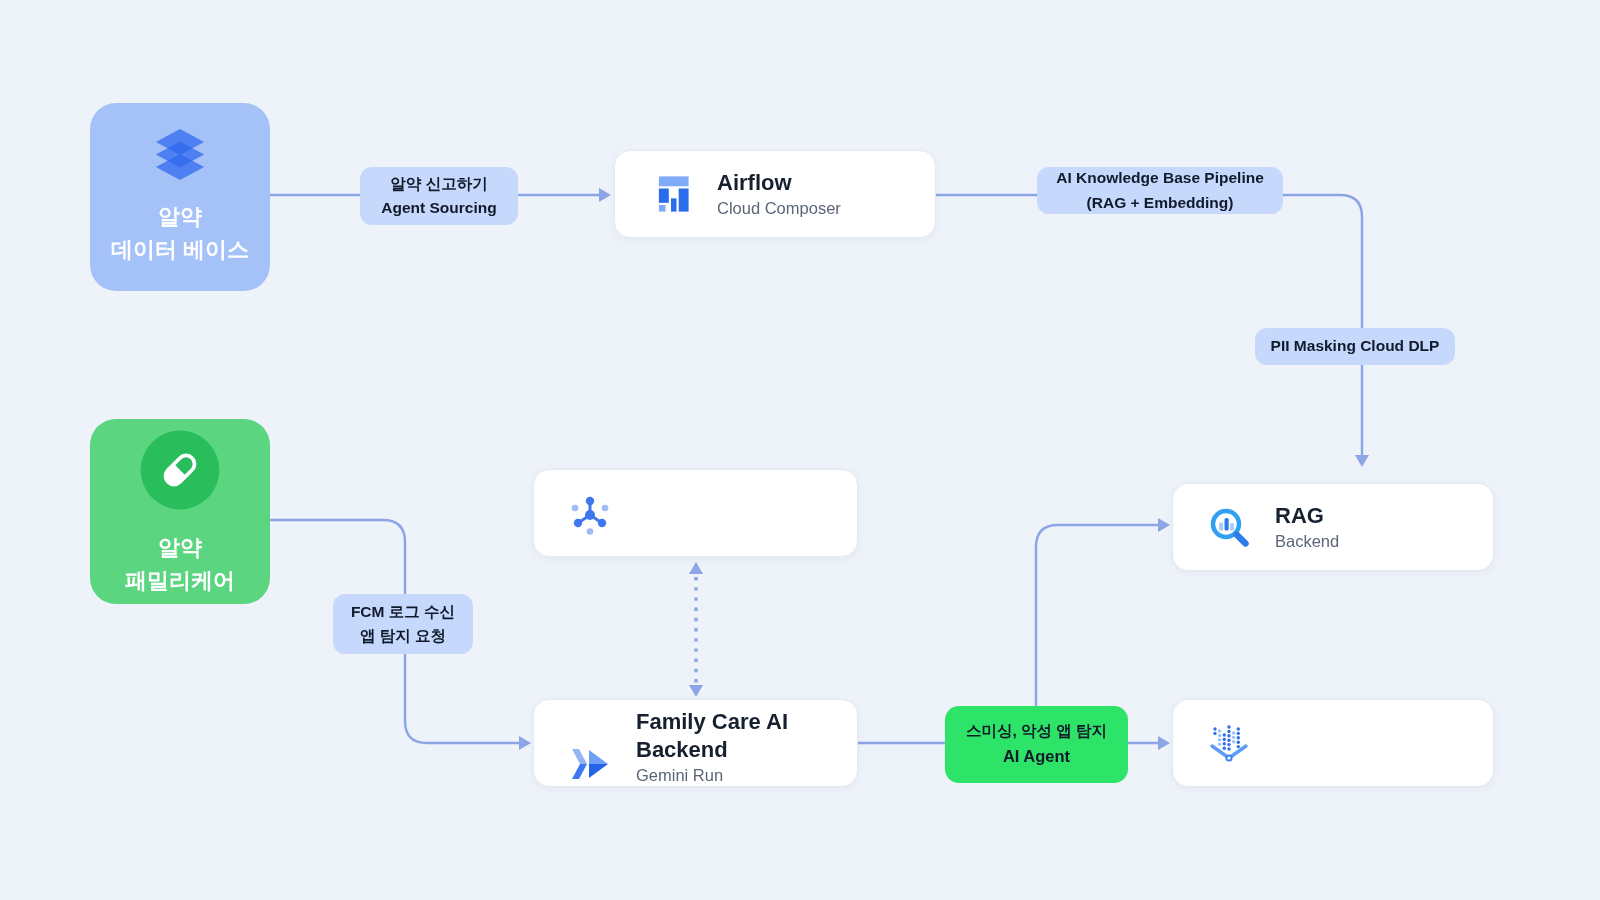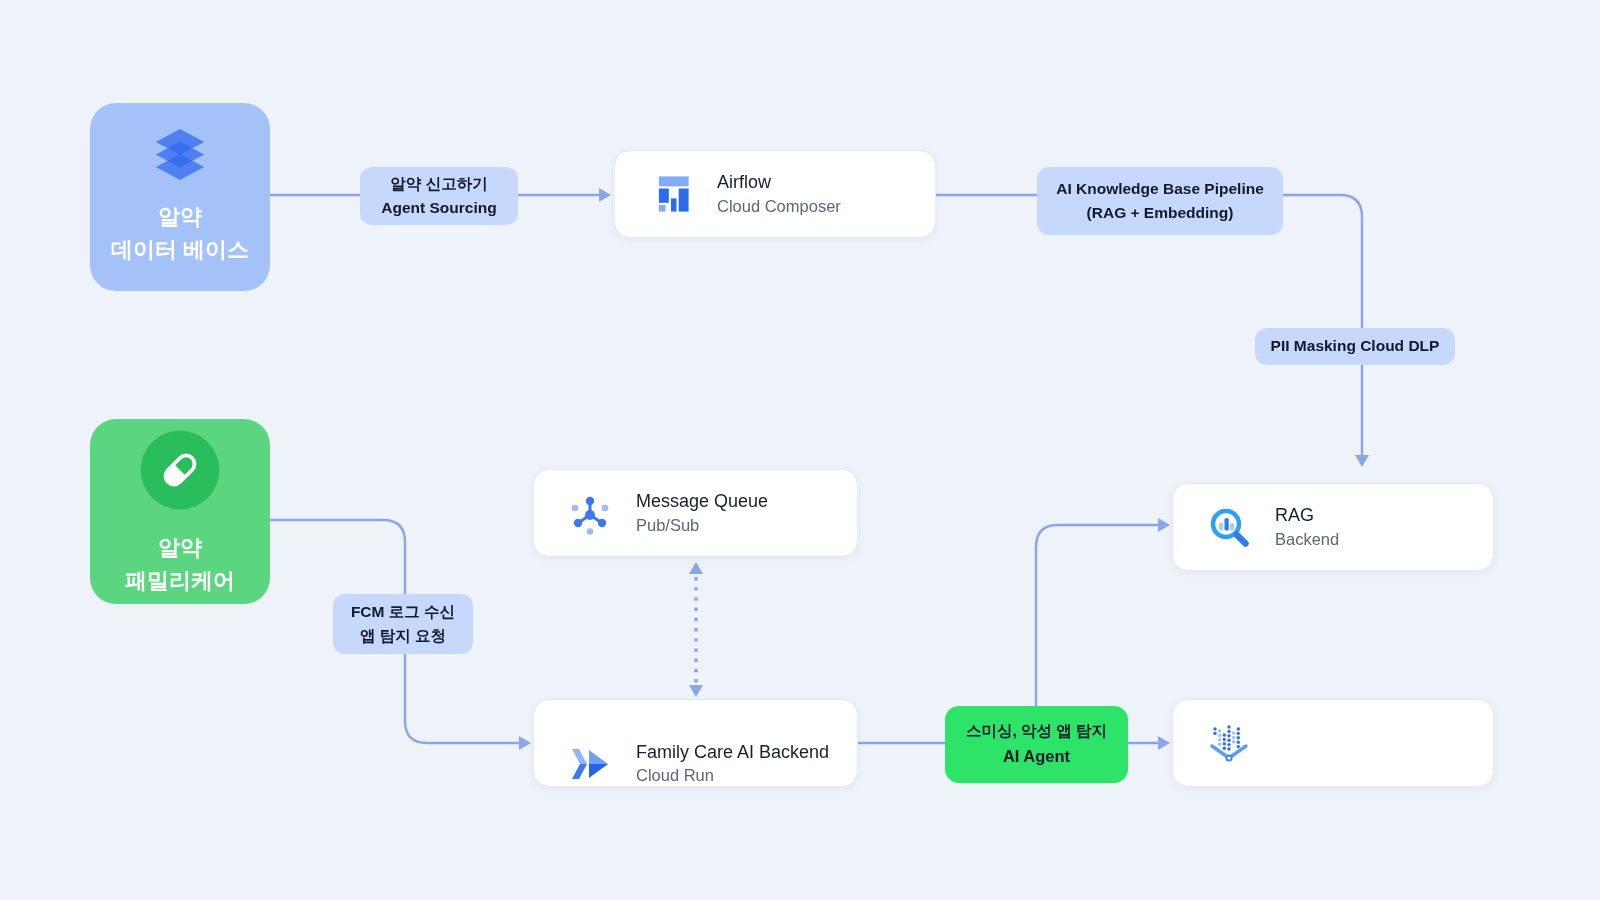--- a/index.html
+++ b/index.html
@@ -43,21 +43,21 @@
   .tile-green{background:var(--c-app-green-bg);}
 
   
   .card{
     position:absolute;z-index:3;background:var(--c-card-bg);
     border:1px solid var(--c-card-border);border-radius:16px;
     box-shadow:0 2px 8px rgba(30,45,90,0.05);
     display:flex;align-items:center;box-sizing:border-box;padding-left:34px;
   }
   .card .card-icon{flex:0 0 auto;line-height:0;margin-right:24px;}
-  .card .card-title{font-size:18px;font-weight:400;color:var(--c-title-text);line-height:1.25;}
+  .card .card-title{font-size:22px;font-weight:700;color:var(--c-title-text);line-height:1.25;}
   .card .card-subtitle{font-size:16.5px;font-weight:400;color:var(--c-subtitle-text);margin-top:2px;line-height:1.25;}
 
   
   .elabel{
     position:absolute;z-index:4;background:var(--c-label-blue-bg);
     border-radius:12px;color:var(--c-label-text);
     display:flex;flex-direction:column;align-items:center;justify-content:center;
     text-align:right;font-size:15.5px;font-weight:600;line-height:1.55;
     box-sizing:border-box;padding:4px 10px;
   }
@@ -152,24 +152,20 @@
         </g>
         <circle cx="22" cy="24" r="5" fill="#3e77ee"></circle>
         <circle cx="22" cy="10" r="4.2" fill="#3e77ee"></circle>
         <circle cx="10" cy="32" r="4.2" fill="#3e77ee"></circle>
         <circle cx="34" cy="32" r="4.2" fill="#3e77ee"></circle>
         <circle cx="7" cy="17" r="3.3" fill="#9fbcf7"></circle>
         <circle cx="37" cy="17" r="3.3" fill="#9fbcf7"></circle>
         <circle cx="22" cy="40.5" r="3.3" fill="#9fbcf7"></circle>
       </svg>
     </span>
-    <div class="card-text">
-      <div class="card-title">Message Queue</div>
-      <div class="card-subtitle">Pub/Sub</div>
-    </div>
   </div>
 
   <div class="card" style="left:533px;top:699px;width:325px;height:88px;align-items:flex-end;">
     <span class="card-icon">
       <svg viewBox="0 0 44 44" width="44" height="44">
         <defs>
           <linearGradient id="crA" x1="0" y1="0" x2="0" y2="1">
             <stop offset="0" stop-color="#93b5f8"></stop>
               <stop offset="0.5" stop-color="#93b5f8"></stop>
             <stop offset="0.5" stop-color="#3d79f1"></stop>
@@ -181,21 +177,21 @@
             <stop offset="0.5" stop-color="#2563e8"></stop>
               <stop offset="1" stop-color="#2563e8"></stop>
           </linearGradient>
         </defs>
         <polygon points="4,7 11,7 19,22 11,37 4,37 12,22" fill="url(#crA)"></polygon>
         <polygon points="21,8 40,22 21,36" fill="url(#crB)"></polygon>
       </svg>
     </span>
     <div class="card-text">
       <div class="card-title">Family Care AI Backend</div>
-      <div class="card-subtitle">Cloud Run</div>
+      <div class="card-subtitle">Gemini Run</div>
     </div>
   </div>
 
   <div class="card" style="left:1172px;top:483px;width:322px;height:88px;">
     <span class="card-icon">
       <svg viewBox="0 0 44 44" width="44" height="44">
         <circle cx="19" cy="19" r="13" fill="#ffffff" stroke="#31a0f3" stroke-width="4.5"></circle>
         <line x1="29.8" y1="29.8" x2="38.5" y2="38.5" stroke="#2e7ce9" stroke-width="6.5" stroke-linecap="round"></line>
         <rect x="12" y="17.5" width="4.2" height="8" rx="1.6" fill="#a9cdf8"></rect>
         <rect x="17.5" y="13" width="4.2" height="12.5" rx="1.6" fill="#2e7ce9"></rect>
@@ -243,21 +239,21 @@
         <circle cx="22" cy="37" r="2.6" fill="#fff" stroke="#3f86f3" stroke-width="2"></circle>
       </svg>
     </span>
   </div>
 
   <div class="elabel" style="left:360px;top:167px;width:158px;height:58px;">
     <span>알약 신고하기</span>
     <span class="bold">Agent Sourcing</span>
   </div>
 
-  <div class="elabel" style="left:1037px;top:167px;width:246px;height:68px;">
+  <div class="elabel" style="left:1037px;top:167px;width:246px;height:47px;">
     <span>AI Knowledge Base Pipeline</span>
     <span>(RAG + Embedding)</span>
   </div>
 
   <div class="elabel" style="left:1255px;top:328px;width:200px;height:37px;">
     <span>PII Masking Cloud DLP</span>
   </div>
 
   <div class="elabel elabel-green" style="left:945px;top:706px;width:183px;height:77px;">
     <span>스미싱, 악성 앱 탐지</span>

